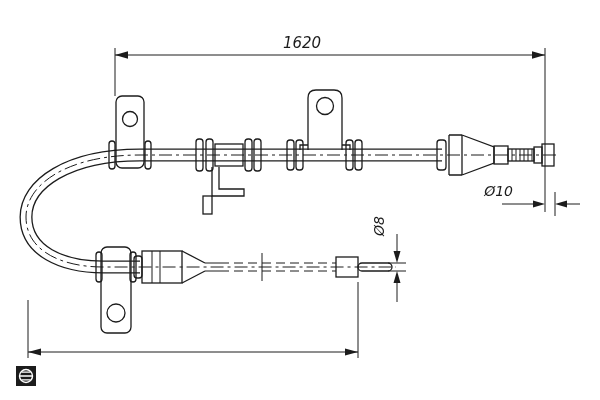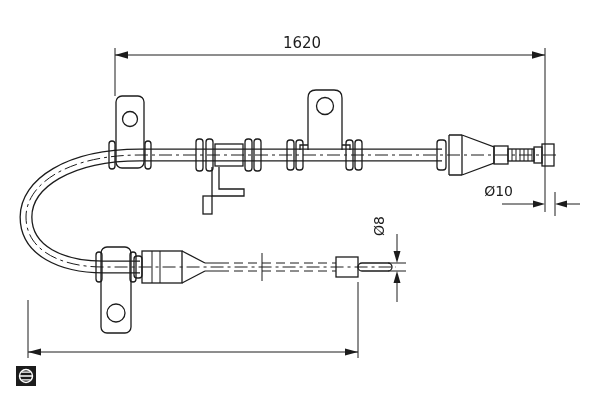--- a/index.html
+++ b/index.html
@@ -1,16 +1,16 @@
 <!DOCTYPE html>
 <html><head>
 <meta charset="utf-8">
 <style>
   html,body{margin:0;padding:0;background:#ffffff;}
-  .canvas{position:relative;width:600px;height:400px;background:#ffffff;overflow:hidden;}
+  .canvas{position:relative;width:600px;height:400px;background:#ffffff;overflow:hidden;font-style:italic;}
   svg{display:block;width:600px;height:400px;}
   .ln{stroke:#1c1c1c;fill:none;stroke-width:1.3;}
   .thin{stroke:#1c1c1c;fill:none;stroke-width:1;}
   .dash{stroke:#1c1c1c;fill:none;stroke-width:1;stroke-dasharray:9 5;}
   .cl{stroke:#1c1c1c;fill:none;stroke-width:1;stroke-dasharray:13 4 3 4;}
   .ah{fill:#1c1c1c;stroke:none;}
   .cable-black{stroke:#1c1c1c;fill:none;stroke-width:13;}
   .cable-white{stroke:#ffffff;fill:none;stroke-width:10.4;}
   .dimtext{font-family:"DejaVu Sans","Liberation Sans",sans-serif;font-size:15px;fill:#1c1c1c;}
   .dimtext-sm{font-family:"DejaVu Sans","Liberation Sans",sans-serif;font-size:14px;fill:#1c1c1c;}

